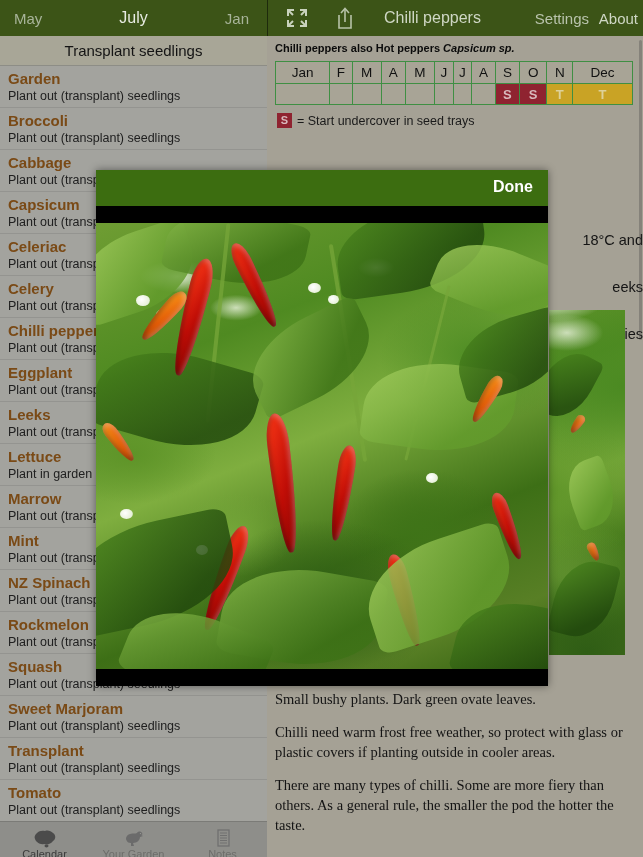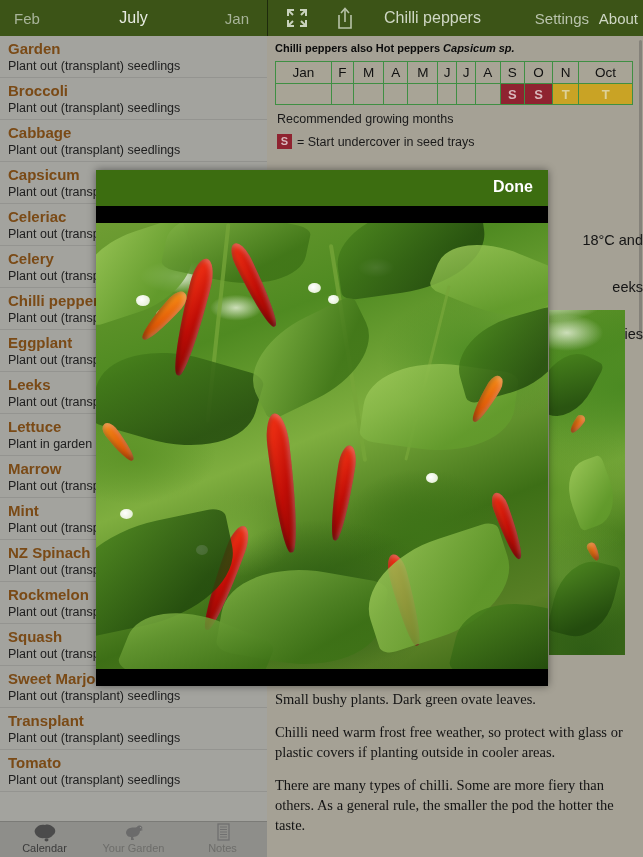--- a/index.html
+++ b/index.html
@@ -92,21 +92,21 @@
   .scroll-indicator {
     position:absolute; right:1px; top:4px; width:3px; height:300px;
     background:rgba(60,60,60,0.30); border-radius:2px;
   }
 
   
   .tabbar {
     position:absolute; left:0; bottom:0; width:267px; height:36px;
     background:#8e8e8a; display:flex; border-top:1px solid #7b7b77;
   }
-  .tab { flex:1; display:flex; flex-direction:column; align-items:center; justify-content:flex-start; padding-top:0; }
+  .tab { flex:1; display:flex; flex-direction:column; align-items:center; justify-content:flex-start; padding-top:6px; }
   .tab .glyph { height:20px; display:flex; align-items:center; }
   .tab .tlabel { font-size:11px; margin-top:0px; }
   .tab.active .tlabel { color:#3b3b3b; }
   .tab .tlabel { color:#6d6d6a; }
 
   
   .modal {
     position:absolute; left:96px; top:170px; width:452px; height:516px;
     box-shadow:0 0 8px rgba(0,0,0,0.45);
   }
@@ -154,21 +154,21 @@
   }
   .stem { position:absolute; background:#77a63a; opacity:.75; border-radius:2px; }
 </style>
 </head>
 <body>
 
 <div id="app">
 
   <div class="topbar">
     <div class="topbar-left">
-      <span class="tb-prev">Feb</span>
+      <span class="tb-prev">May</span>
       <span class="tb-month">July</span>
       <span class="tb-next">Jan</span>
     </div>
     <div class="topbar-right">
       <span class="icon-expand">
         <svg viewBox="0 0 22 20" width="22" height="20">
           <g fill="none" stroke="#c9d2bd" stroke-width="2" stroke-linecap="square">
             <path d="M2 7 L2 2 L7 2"></path>
               <path d="M15 2 L20 2 L20 7"></path>
             <path d="M20 13 L20 18 L15 18"></path>
@@ -189,20 +189,21 @@
           <path d="M6 7 L10 2.5 L14 7" fill="none" stroke="#b7c2a8" stroke-width="1.6"></path>
         </svg>
       </span>
       <span class="tb-title">Chilli peppers</span>
       <span class="tb-settings">Settings</span>
       <span class="tb-about">About</span>
     </div>
   </div>
 
   <div class="left-pane">
+    <div class="section-head">Transplant seedlings</div>
     <div id="plant-list">
         <div class="plant-row">
           <div class="plant-name">Garden</div>
           <div class="plant-sub">Plant out (transplant) seedlings</div>
         </div>
         <div class="plant-row">
           <div class="plant-name">Broccoli</div>
           <div class="plant-sub">Plant out (transplant) seedlings</div>
         </div>
         <div class="plant-row">
@@ -282,40 +283,39 @@
             <td>F</td>
             <td>M</td>
             <td>A</td>
             <td>M</td>
             <td>J</td>
             <td>J</td>
             <td>A</td>
             <td>S</td>
             <td>O</td>
             <td>N</td>
-            <td>Oct</td>
+            <td>Dec</td>
           </tr>
       <tr class="vals" id="cal-vals">
             <td></td>
             <td></td>
             <td></td>
             <td></td>
             <td></td>
             <td></td>
             <td></td>
             <td></td>
             <td class="m-s">S</td>
             <td class="m-s">S</td>
             <td class="m-t">T</td>
             <td class="m-t">T</td>
           </tr>
     </tbody>
       </table>
 
-    <div class="legend-line">Recommended growing months</div>
     <div class="legend-row">
       <span class="legend-chip">S</span>
       <span>= Start undercover in seed trays</span>
     </div>
 
     <div class="bg-lines" id="bg-lines">
         <div class="bg-line" style="text-align: right;">18°C and</div>
         <div class="bg-line" style="text-align: right;">eeks</div>
         <div class="bg-line" style="text-align: right;">hot' chilies</div>
       </div>

